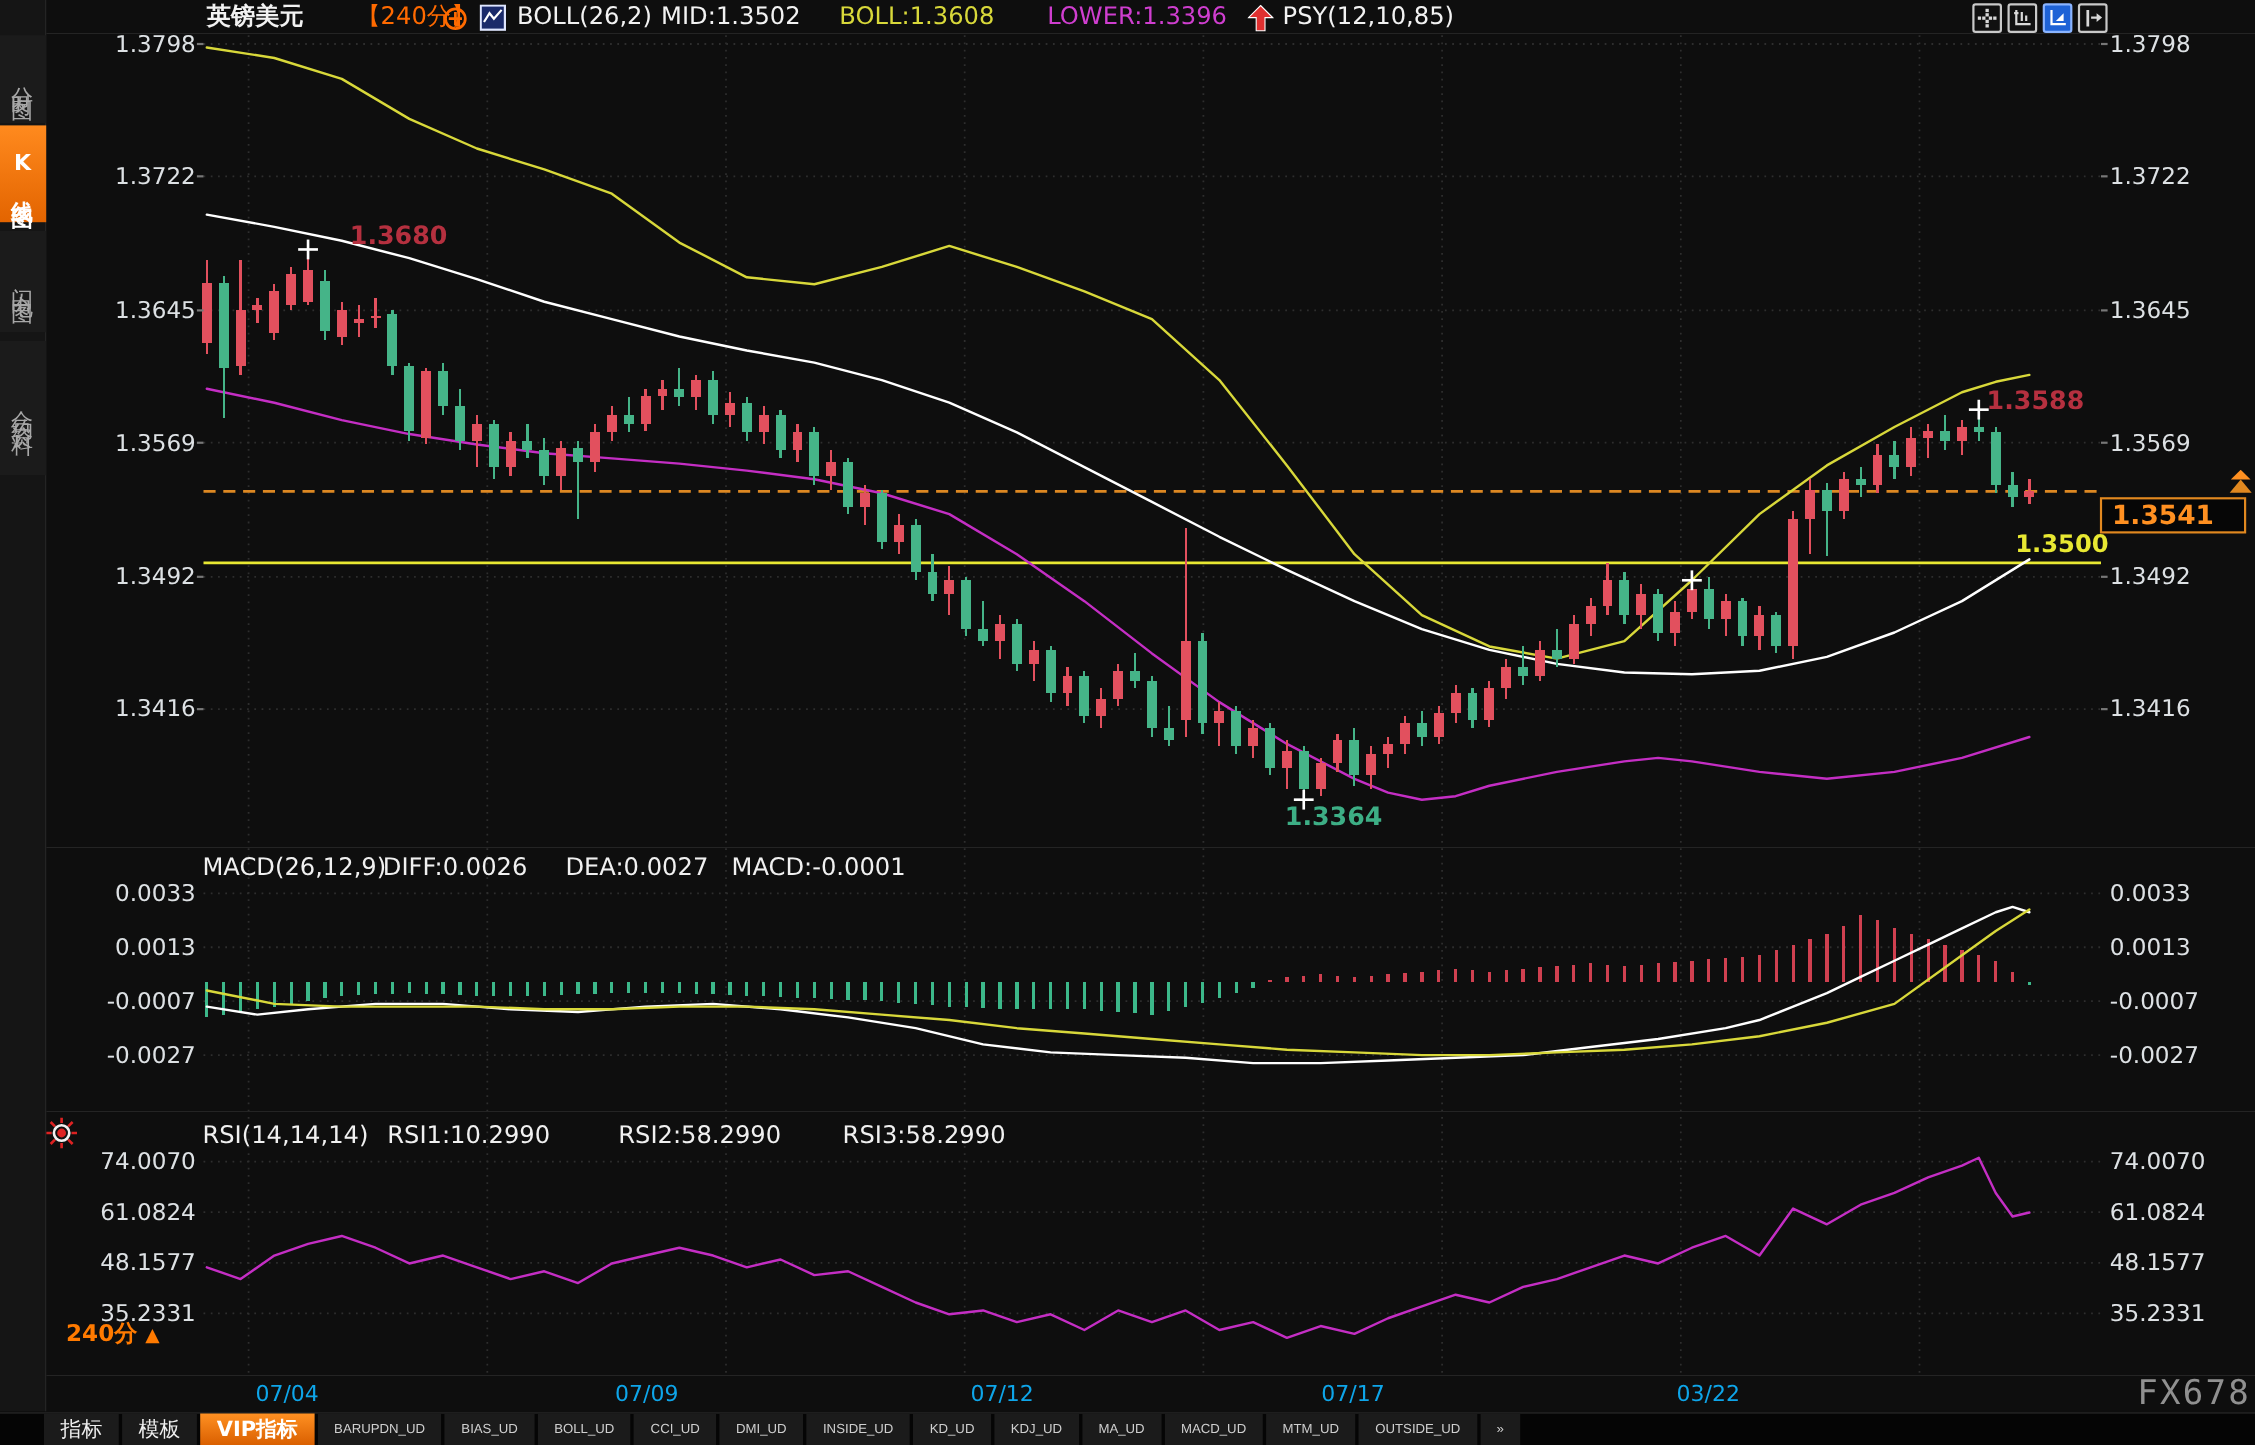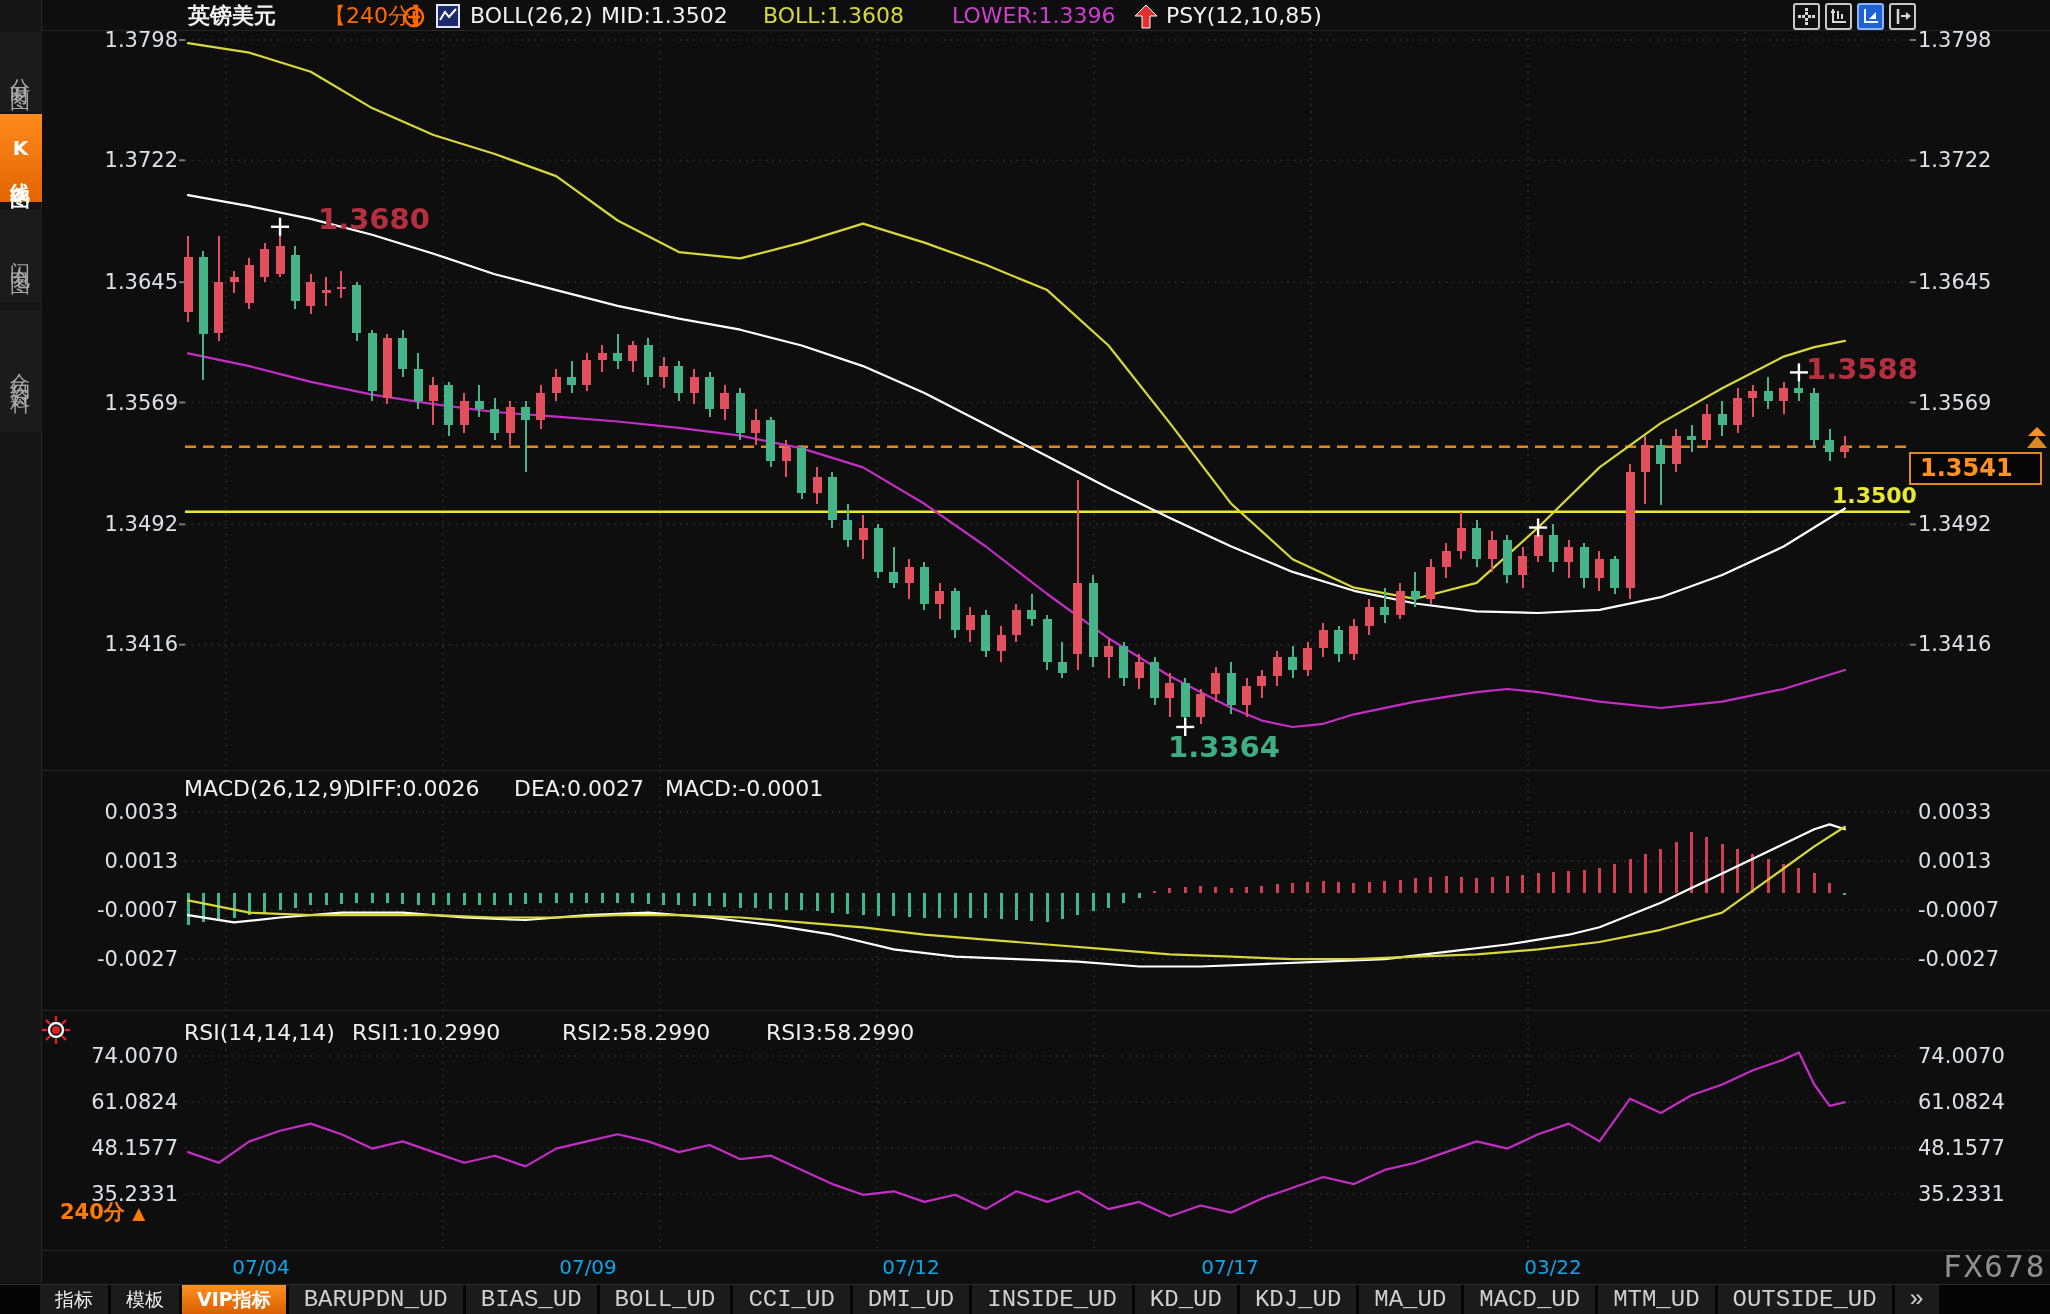--- a/index.html
+++ b/index.html
@@ -26,38 +26,38 @@
 
   
   .axlbl { position:absolute; font-size:21px; color:#dde1e4; transform:translateY(-50%); white-space:nowrap; }
   .axl { left:50px; width:128px; text-align:right; }
   .axr { left:1918px; width:130px; text-align:left; }
 
   
   .pane-hdr { position:absolute; font-size:22px; white-space:nowrap; color:#f0f0f0; }
 
   
-  .anno { position:absolute; font-size:29px; font-weight:bold; white-space:nowrap; }
+  .anno { position:absolute; font-size:23px; font-weight:bold; white-space:nowrap; }
   .anno-red   { color:#b5303f; }
   .anno-green { color:#3dae85; }
   .price-tag { position:absolute; left:1909px; top:452px; width:133px; height:33px; border:2px solid #e08820;
                background:#060606; color:#ff9021; font-size:24px; font-weight:bold; line-height:29px; padding-left:9px; }
   .hline-lbl { position:absolute; color:#e8e832; font-size:22px; font-weight:bold; }
 
   
   .date-lbl { position:absolute; top:1255px; font-size:20px; color:#0ea5e9; transform:translateX(-50%); }
   .period-lbl { position:absolute; left:60px; top:1198px; font-size:21px; font-weight:bold; color:#ff7a00; }
   #watermark { position:absolute; left:1943px; top:1248px; font-size:31px; color:#909090; letter-spacing:2px;
                font-family:"DejaVu Sans Mono","Liberation Mono",monospace; }
 
   
   #tabbar { position:absolute; left:0; top:1284px; width:2050px; height:30px; background:#050505;
             border-top:1px solid #2e2e2e; display:flex; align-items:stretch; gap:3px; padding-left:40px; }
-  .tab { height:29px; line-height:29px; padding:0 15px; background:#1b1b1b; color:#cfcfcf; font-size:24px;
-         font-family:Liberation Mono, monospace; cursor:pointer; white-space:nowrap; }
+  .tab { height:29px; line-height:29px; padding:0 15px; background:#1b1b1b; color:#cfcfcf; font-size:12px;
+         font-family:Liberation Sans, sans-serif; cursor:pointer; white-space:nowrap; }
   .tab.cn { font-family:"DejaVu Sans","Liberation Sans",sans-serif; color:#f0f0f0; font-size:19px;text-align:center; }
   .tab.active { background:linear-gradient(180deg,#ff9022,#d95f00); color:#ffffff; font-weight:bold; }
 
   .sun-icon { position:absolute; left:42px; top:1016px; width:28px; height:28px; }
 </style>
 </head>
 <body>
 
 <div id="stage">
 

